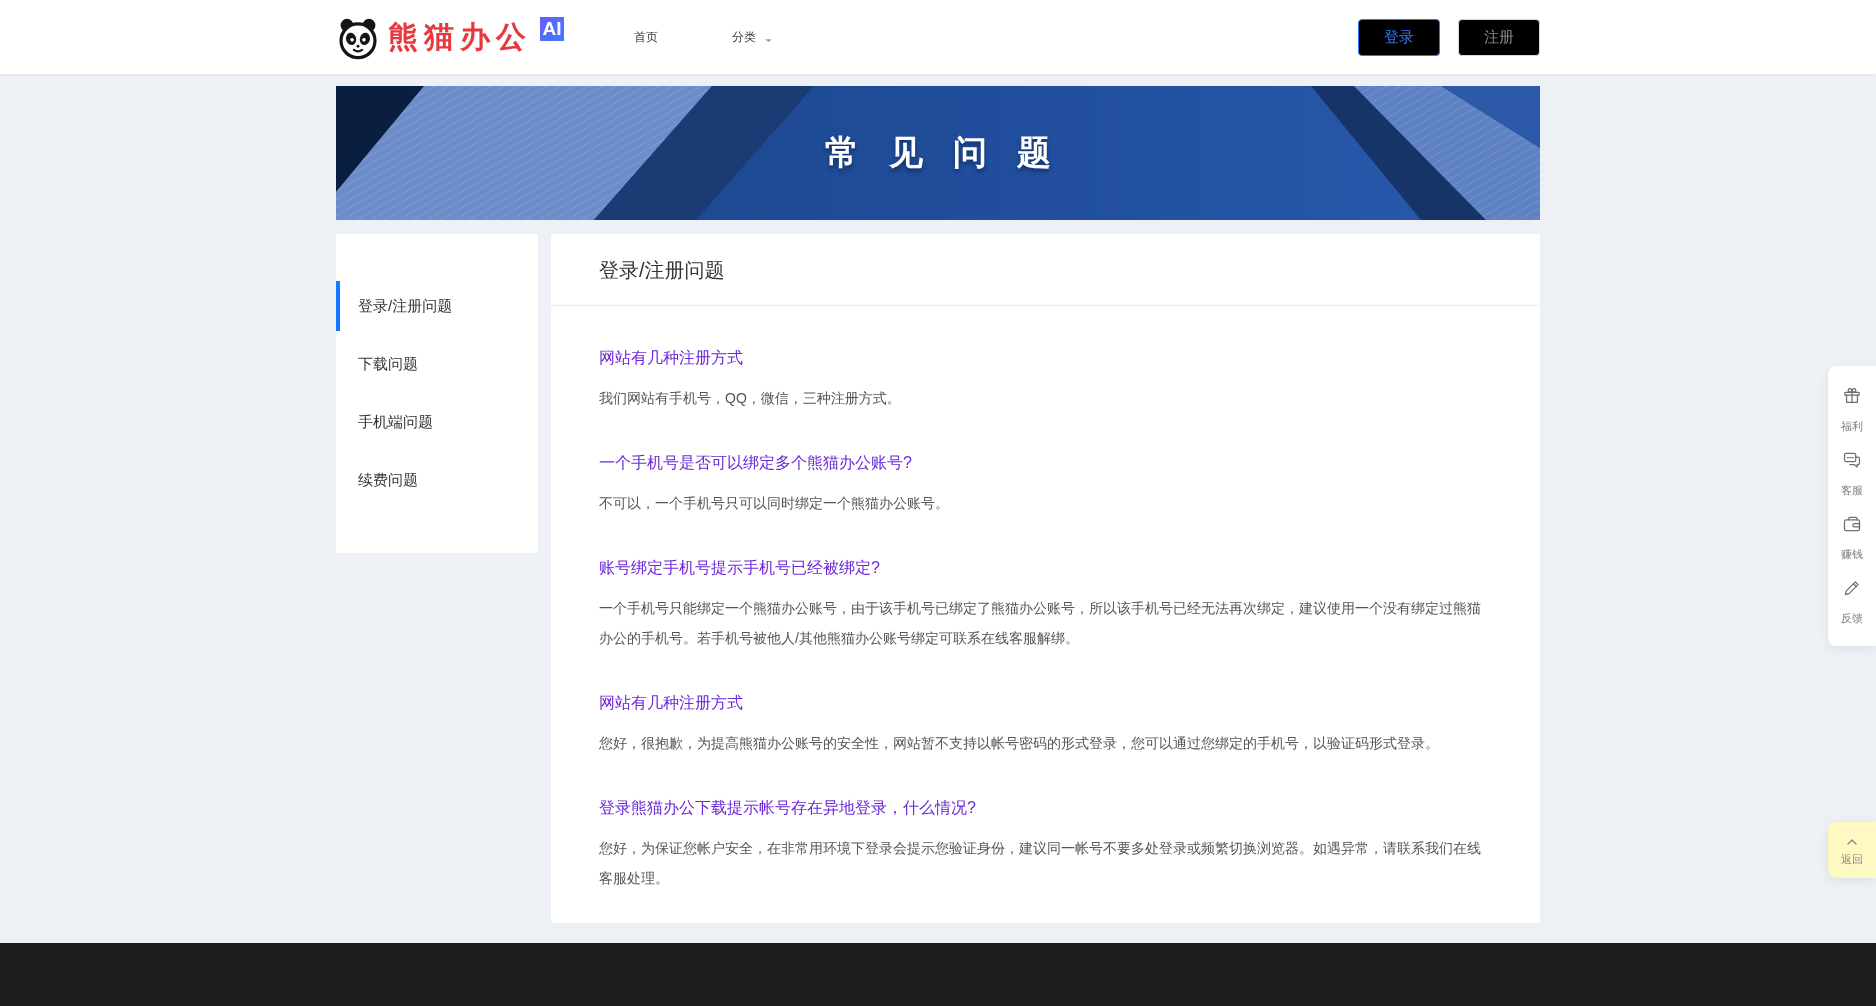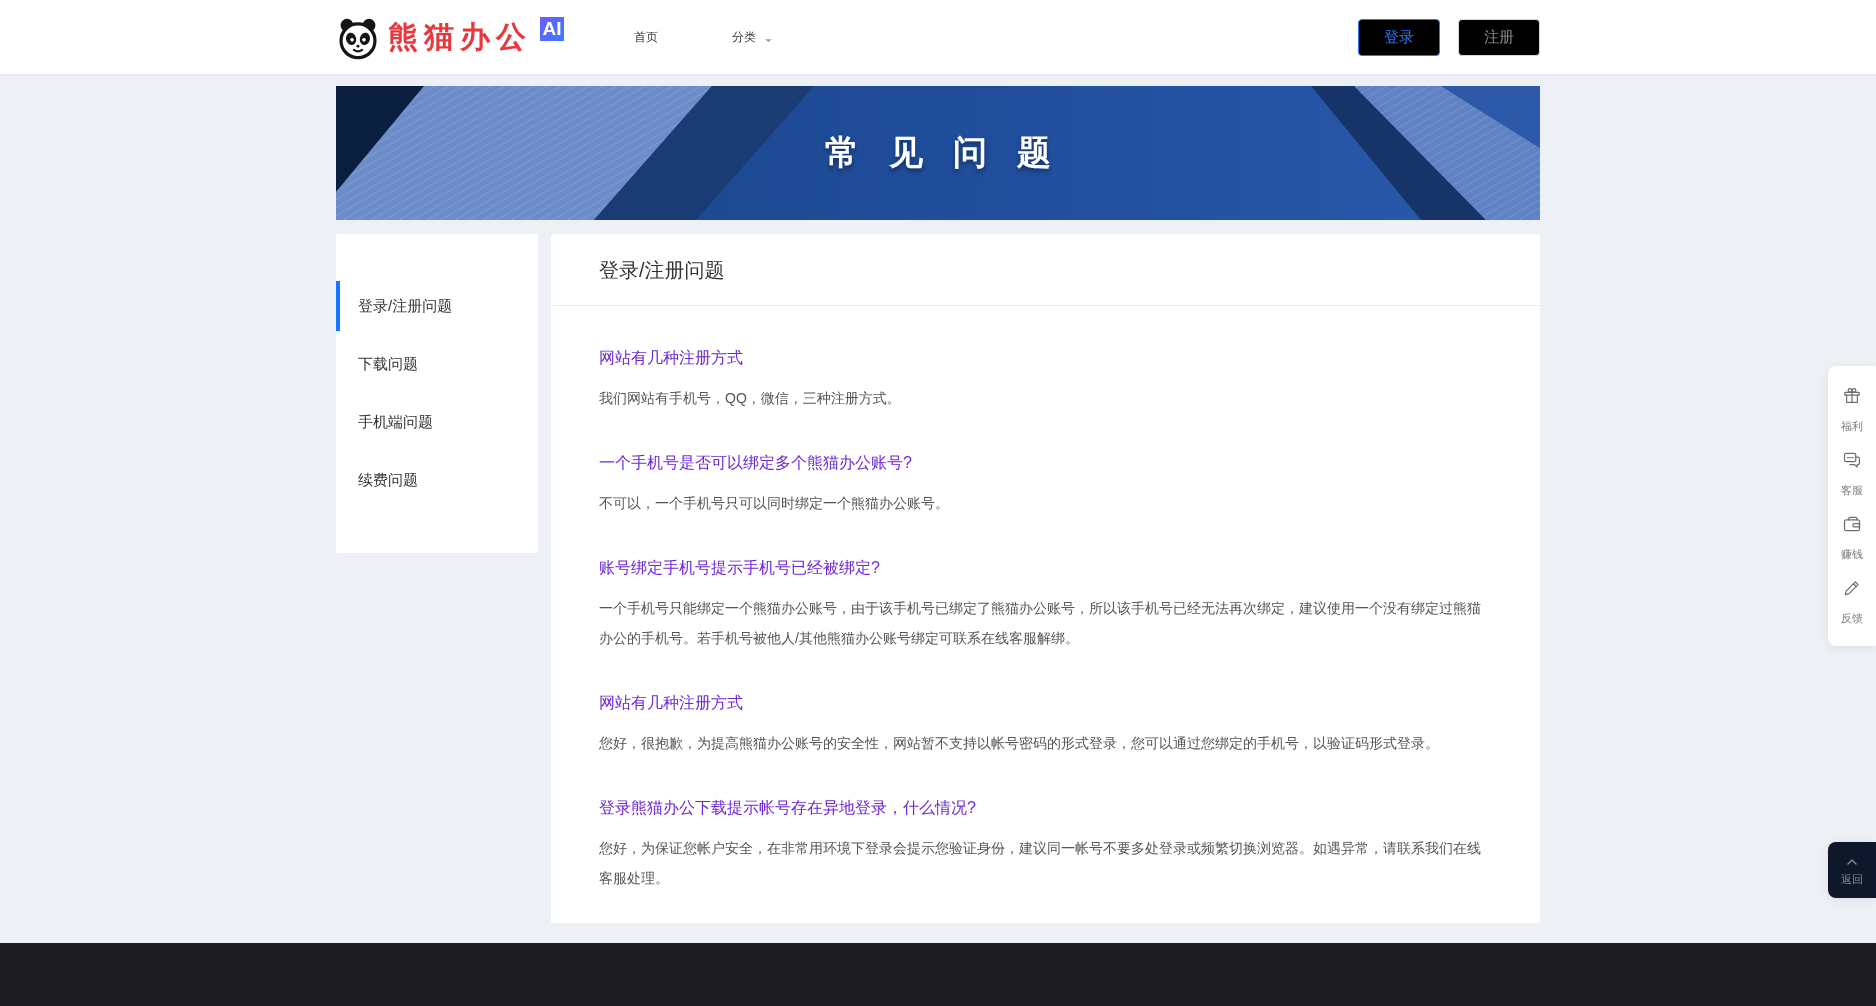--- a/index.html
+++ b/index.html
@@ -90,24 +90,24 @@
     padding:14px 0; display:flex; flex-direction:column; gap:4px;
   }
   .tool-item {
     display:flex; flex-direction:column; align-items:center; gap:13px;
     padding:6px 0; cursor:pointer; color:#6f6f6f;
   }
   .tool-item svg { width:20px; height:20px; }
   .tool-label { font-size:11px; color:#7d7d7d; }
   .back-top {
     position:absolute; right:0; top:822px; width:48px; height:56px;
-    background:#0f172a; border-radius:8px 0 0 8px;
+    background:#fef9c3; border-radius:8px 0 0 8px;
     box-shadow:0 2px 10px rgba(0,0,0,.08);
     display:flex; flex-direction:column; align-items:center; justify-content:center; gap:2px;
-    cursor:pointer; color:#8a8a8a;margin-top:20px;
+    cursor:pointer; color:#8a8a8a;
   }
   .back-top svg { width:16px; height:16px; }
   .back-label { font-size:11px; color:#8a8a8a; }
 
   
   .footer {
     margin-top:20px; height:109px; background:#1d1d1f;
   }
   .footer-inner {
     width:1204px; margin:0 auto; padding:66px 36px 0;

